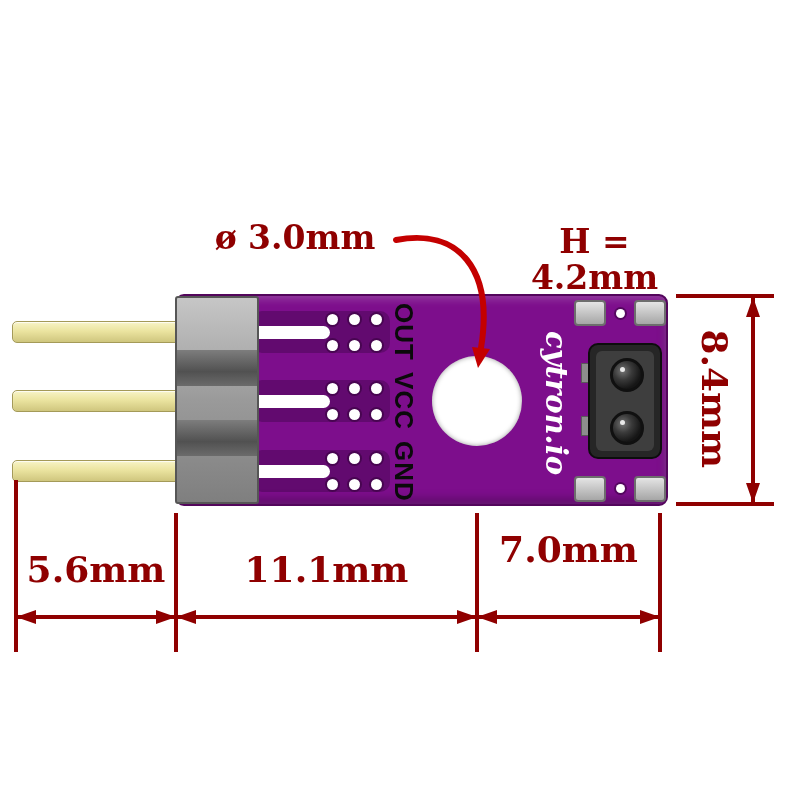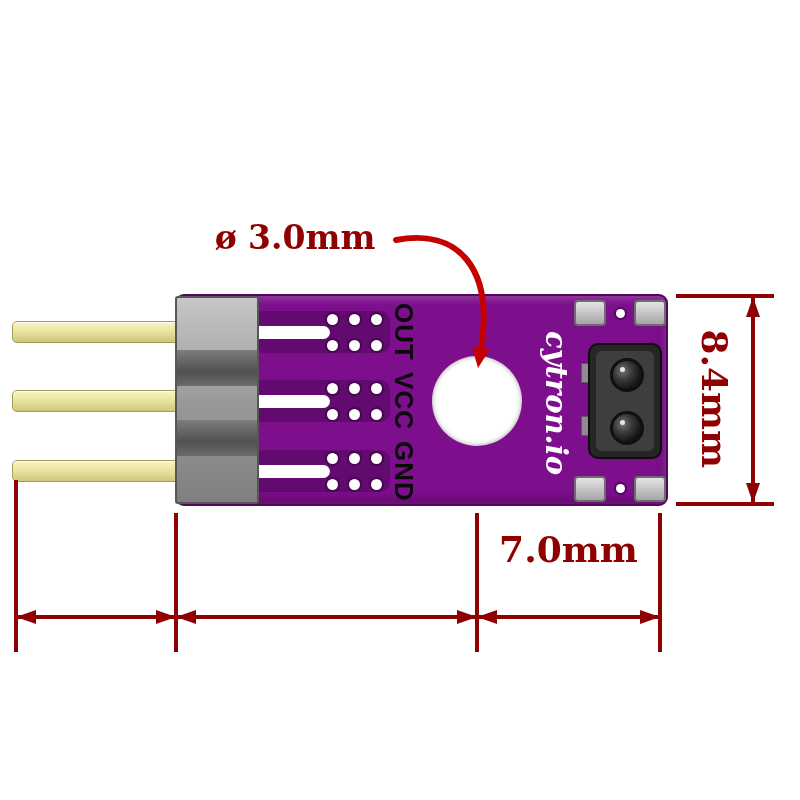--- a/index.html
+++ b/index.html
@@ -45,20 +45,21 @@
   .dim-fill{fill:var(--dim);}
   .leader-stroke{stroke:var(--leader);stroke-width:6;fill:none;stroke-linecap:round;}
   .leader-fill{fill:var(--leader);}
 </style>
 </head>
 <body>
 
 <div class="canvas">
 
   <div class="dim-label callout" style="left:200px;top:204px;width:190px;">ø 3.0mm</div>
+  <div class="dim-label callout" style="left:492px;top:208px;width:205px;">H = 4.2mm</div>
 
   <div class="pin" style="top:305px;"></div>
   <div class="pin" style="top:374px;"></div>
   <div class="pin" style="top:444px;"></div>
 
   <div class="board"></div>
 
   <div class="trace-bed" style="top:295px;"></div>
   <div class="trace-bed" style="top:364px;"></div>
   <div class="trace-bed" style="top:434px;"></div>
@@ -107,20 +108,22 @@
   <div class="pad-dot" style="left:616px;top:468px;"></div>
 
   <div class="sensor-tab" style="top:347px;"></div>
   <div class="sensor-tab" style="top:400px;"></div>
   <div class="sensor">
     <div class="sensor-inner"></div>
     <div class="lens" style="top:13px;"></div>
     <div class="lens" style="top:66px;"></div>
   </div>
 
+  <div class="dim-label" style="left:16px;top:534px;width:160px;">5.6mm</div>
+  <div class="dim-label" style="left:176px;top:534px;width:301px;">11.1mm</div>
   <div class="dim-label" style="left:477px;top:514px;width:183px;">7.0mm</div>
 
   <div class="dim-label rotated" style="left:644px;top:363px;width:140px;">8.4mm</div>
 
   <svg class="overlay" width="800" height="800" viewBox="0 0 800 800">
 
     <path class="leader-stroke" d="M 396 224 C 458 212, 494 252, 481 332"></path>
     <polygon class="leader-fill" points="478,352 490,333 472,331"></polygon>
 
     <line class="dim-stroke" x1="16" y1="464" x2="16" y2="636"></line>

